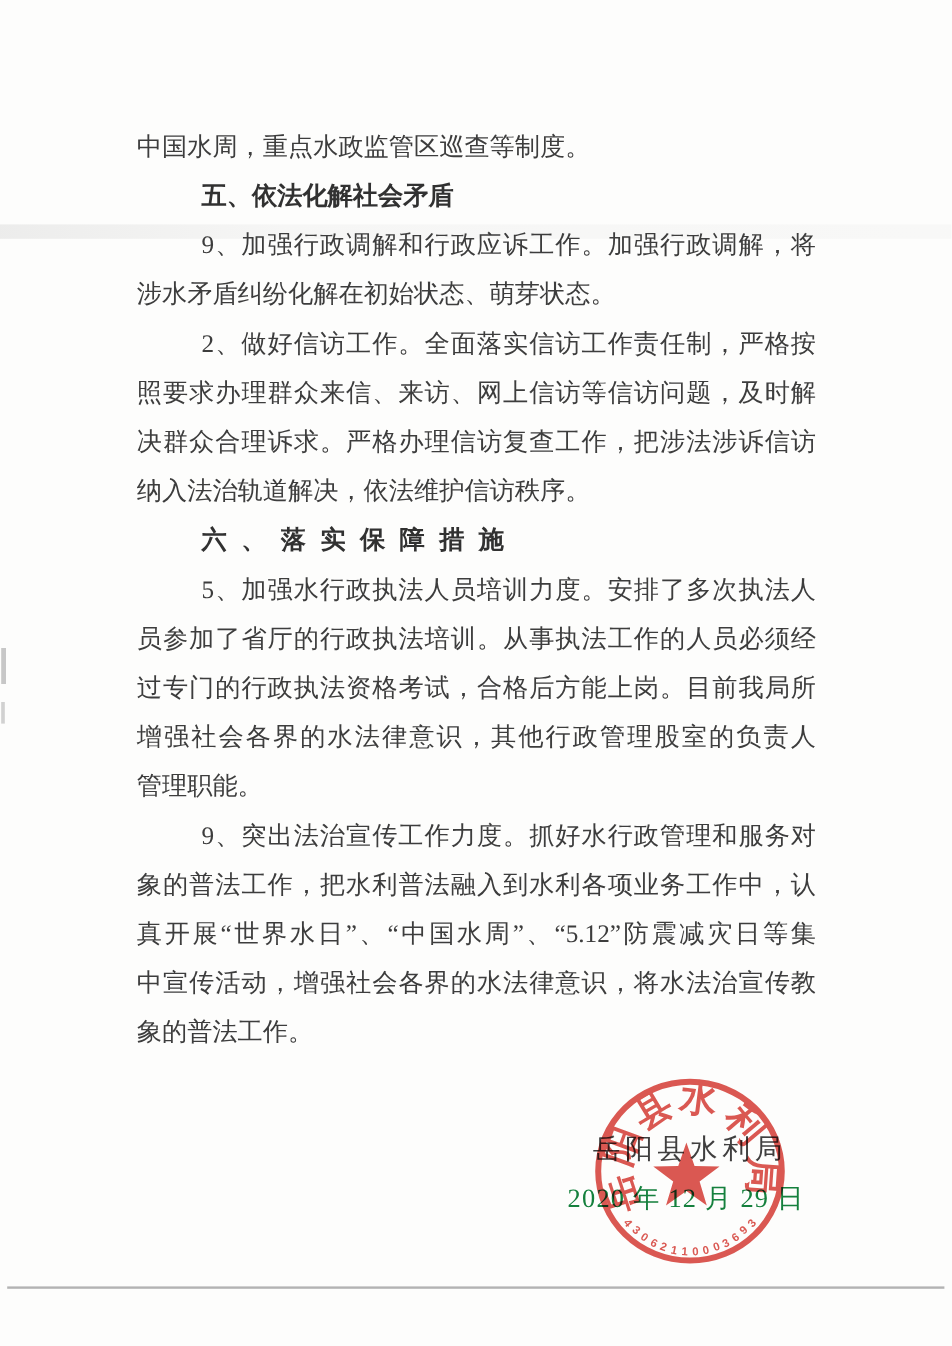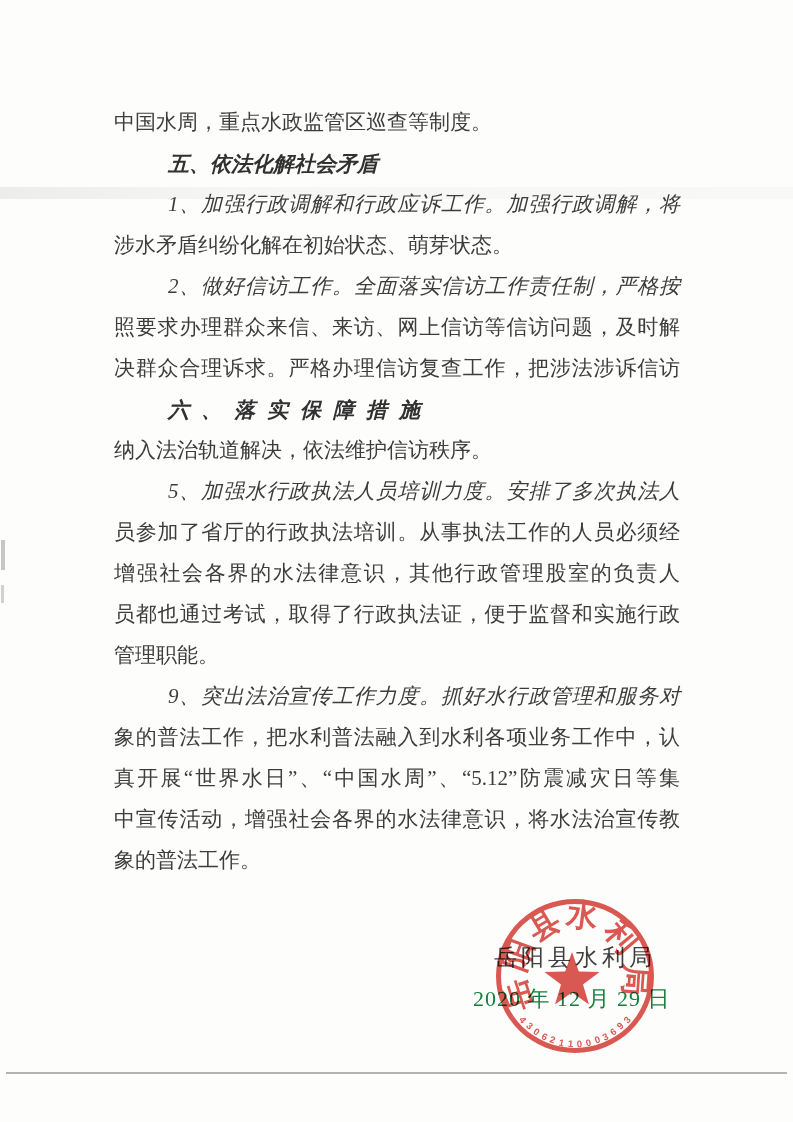--- a/index.html
+++ b/index.html
@@ -22,21 +22,21 @@
   
   .doc {
     position:absolute; left:114px; top:102px; width:566px;
     font-size:21px; color:#3d3d3d;
   }
   .line {
     height:41px; line-height:41px;
     text-align:justify; text-justify:inter-character; text-align-last:left;
   }
   .line.fill { text-align-last:justify; }
-  .line.indent { text-indent:54px;font-style:italic; }
+  .line.indent { text-indent:54px; }
   .line.bold { font-weight:bold; color:#313131; font-family:"Liberation Sans","DejaVu Sans",sans-serif; }
   .line.tracked { letter-spacing:12px; }
 
   
   .sig-agency {
     position:absolute; left:494px; top:942px;
     font-size:23px; letter-spacing:4px; color:#403f3f; white-space:nowrap;
   }
   .sig-date {
     position:absolute; left:473px; top:984px;
@@ -67,31 +67,31 @@
 <div class="page">
 
   <div class="scan-band"></div>
   <div class="scan-speck1"></div>
   <div class="scan-speck2"></div>
   <div class="scan-line"></div>
 
   <div class="doc">
       <div class="line">中国水周，重点水政监管区巡查等制度。</div>
       <div class="line indent bold">五、依法化解社会矛盾</div>
-      <div class="line indent fill">1、加强行政调解和行政应诉工作。加强行政调解，将</div>
+      <div class="line indent fill">9、加强行政调解和行政应诉工作。加强行政调解，将</div>
       <div class="line">涉水矛盾纠纷化解在初始状态、萌芽状态。</div>
       <div class="line indent fill">2、做好信访工作。全面落实信访工作责任制，严格按</div>
       <div class="line fill">照要求办理群众来信、来访、网上信访等信访问题，及时解</div>
       <div class="line fill">决群众合理诉求。严格办理信访复查工作，把涉法涉诉信访</div>
+      <div class="line">纳入法治轨道解决，依法维护信访秩序。</div>
       <div class="line indent bold tracked">六、落实保障措施</div>
-      <div class="line">纳入法治轨道解决，依法维护信访秩序。</div>
       <div class="line indent fill">5、加强水行政执法人员培训力度。安排了多次执法人</div>
       <div class="line fill">员参加了省厅的行政执法培训。从事执法工作的人员必须经</div>
+      <div class="line fill">过专门的行政执法资格考试，合格后方能上岗。目前我局所</div>
       <div class="line fill">增强社会各界的水法律意识，其他行政管理股室的负责人</div>
-      <div class="line fill">员都也通过考试，取得了行政执法证，便于监督和实施行政</div>
       <div class="line">管理职能。</div>
       <div class="line indent fill">9、突出法治宣传工作力度。抓好水行政管理和服务对</div>
       <div class="line fill">象的普法工作，把水利普法融入到水利各项业务工作中，认</div>
       <div class="line fill">真开展“世界水日”、“中国水周”、“5.12”防震减灾日等集</div>
       <div class="line fill">中宣传活动，增强社会各界的水法律意识，将水法治宣传教</div>
       <div class="line">象的普法工作。</div>
     </div>
 
   <div class="sig-agency">岳阳县水利局</div>
   <div class="sig-date">2020 年 12 月 29 日</div>

